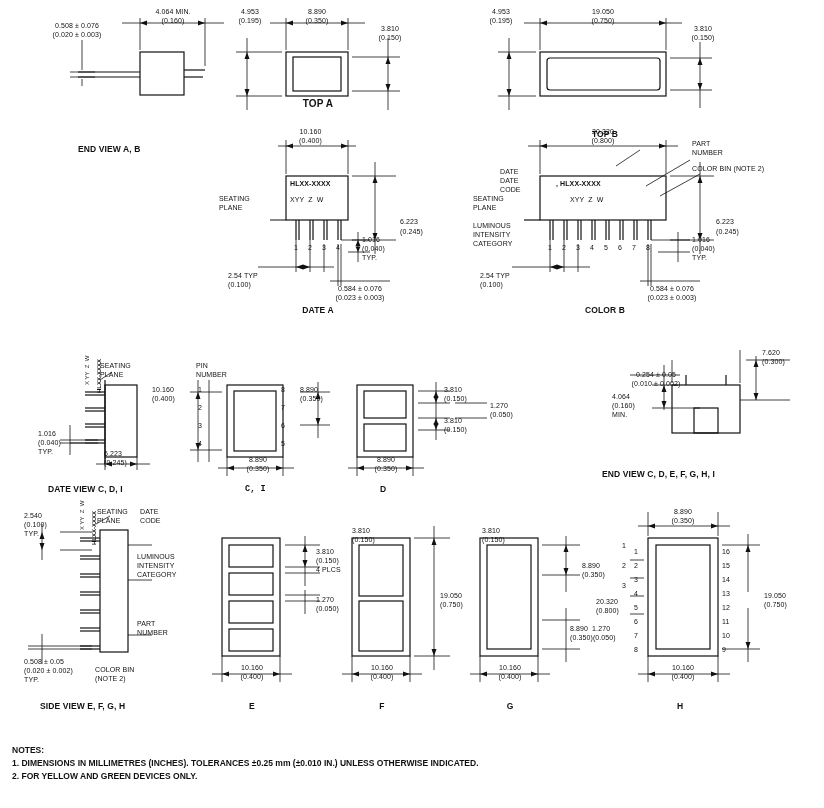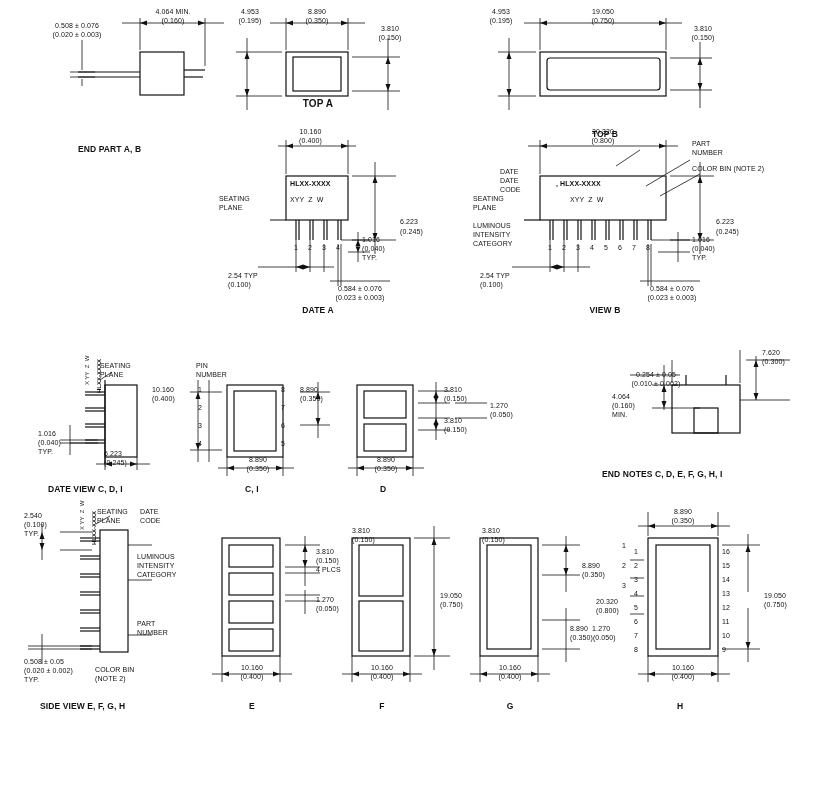--- a/index.html
+++ b/index.html
@@ -423,21 +423,21 @@
 <div class="t c" style="left:456px;top:17px;width:90px;">(0.195)</div>
 
 <div class="t c" style="left:558px;top:8px;width:90px;">19.050</div>
 <div class="t c" style="left:558px;top:17px;width:90px;">(0.750)</div>
 
 <div class="t c" style="left:668px;top:25px;width:70px;">3.810</div>
 <div class="t c" style="left:668px;top:34px;width:70px;">(0.150)</div>
 
 <div class="t tb c" style="left:278px;top:100px;width:80px;font-size:10px;">TOP A</div>
 <div class="t tb c" style="left:565px;top:100px;width:80px;font-size:8.5px;margin-top:30px;">TOP B</div>
-<div class="t tb" style="left:78px;top:145px;font-size:8.5px;">END PART A, B</div>
+<div class="t tb" style="left:78px;top:145px;font-size:8.5px;">END VIEW A, B</div>
 
 <div class="t c" style="left:258px;top:128px;width:105px;">10.160</div>
 <div class="t c" style="left:258px;top:137px;width:105px;">(0.400)</div>
 
 <div class="t c" style="left:528px;top:128px;width:150px;">20.320</div>
 <div class="t c" style="left:528px;top:137px;width:150px;">(0.800)</div>
 
 <div class="t" style="left:219px;top:195px;"><span>SEATING</span></div>
 <div class="t" style="left:219px;top:204px;"><span>PLANE</span></div>
 
@@ -496,21 +496,21 @@
 <div class="t" style="left:480px;top:272px;">2.54 TYP</div>
 <div class="t" style="left:480px;top:281px;">(0.100)</div>
 
 <div class="t c" style="left:300px;top:285px;width:120px;">0.584 ± 0.076</div>
 <div class="t c" style="left:300px;top:294px;width:120px;">(0.023 ± 0.003)</div>
 
 <div class="t c" style="left:612px;top:285px;width:120px;">0.584 ± 0.076</div>
 <div class="t c" style="left:612px;top:294px;width:120px;">(0.023 ± 0.003)</div>
 
 <div class="t tb c" style="left:278px;top:306px;width:80px;font-size:8.5px;">DATE A</div>
-<div class="t tb c" style="left:565px;top:306px;width:80px;font-size:8.5px;">VIEW B</div>
+<div class="t tb c" style="left:565px;top:306px;width:80px;font-size:8.5px;">COLOR B</div>
 
 <div class="t" style="left:100px;top:362px;">SEATING</div>
 <div class="t" style="left:100px;top:371px;">PLANE</div>
 
 <div class="t" style="left:196px;top:362px;">PIN</div>
 <div class="t" style="left:196px;top:371px;">NUMBER</div>
 
 <div class="t" style="left:198px;top:386px;">1</div>
 <div class="t" style="left:198px;top:404px;">2</div>
 <div class="t" style="left:198px;top:422px;">3</div>
@@ -541,33 +541,33 @@
 <div class="t" style="left:104px;top:450px;">6.223</div>
 <div class="t" style="left:104px;top:459px;">(0.245)</div>
 
 <div class="t c" style="left:212px;top:456px;width:92px;">8.890</div>
 <div class="t c" style="left:212px;top:465px;width:92px;">(0.350)</div>
 
 <div class="t c" style="left:340px;top:456px;width:92px;">8.890</div>
 <div class="t c" style="left:340px;top:465px;width:92px;">(0.350)</div>
 
 <div class="t tb" style="left:48px;top:485px;font-size:8.5px;">DATE VIEW C, D, I</div>
-<div class="t tb" style="left:245px;top:485px;font-size:8.5px;">C, I</div>
+<div class="t tb" style="left:245px;top:485px;font-size:8.5px;font-family:Liberation Mono, monospace;">C, I</div>
 <div class="t tb" style="left:380px;top:485px;font-size:8.5px;">D</div>
 
 <div class="t c" style="left:596px;top:371px;width:120px;">0.254 ± 0.05</div>
 <div class="t c" style="left:596px;top:380px;width:120px;">(0.010 ± 0.002)</div>
 <div class="t" style="left:612px;top:393px;">4.064</div>
 <div class="t" style="left:612px;top:402px;">(0.160)</div>
 <div class="t" style="left:612px;top:411px;">MIN.</div>
 
 <div class="t" style="left:762px;top:349px;">7.620</div>
 <div class="t" style="left:762px;top:358px;">(0.300)</div>
 
-<div class="t tb" style="left:602px;top:470px;font-size:8.5px;">END NOTES C, D, E, F, G, H, I</div>
+<div class="t tb" style="left:602px;top:470px;font-size:8.5px;">END VIEW C, D, E, F, G, H, I</div>
 
 <div class="t" style="left:24px;top:512px;">2.540</div>
 <div class="t" style="left:24px;top:521px;">(0.100)</div>
 <div class="t" style="left:24px;top:530px;">TYP.</div>
 
 <div class="t" style="left:97px;top:508px;">SEATING</div>
 <div class="t" style="left:97px;top:517px;">PLANE</div>
 <div class="t" style="left:140px;top:508px;">DATE</div>
 <div class="t" style="left:140px;top:517px;">CODE</div>
 
@@ -647,14 +647,19 @@
 <div class="t" style="left:722px;top:590px;">13</div>
 <div class="t" style="left:722px;top:604px;">12</div>
 <div class="t" style="left:722px;top:618px;">11</div>
 <div class="t" style="left:722px;top:632px;">10</div>
 <div class="t" style="left:722px;top:646px;">9</div>
 
 <div class="t" style="left:622px;top:542px;">1</div>
 <div class="t" style="left:622px;top:562px;">2</div>
 <div class="t" style="left:622px;top:582px;">3</div>
 
-
+<div class="notes">
+  <div>NOTES:</div>
+  <div>1. DIMENSIONS IN MILLIMETRES (INCHES). TOLERANCES ±0.25 mm (±0.010 IN.) UNLESS OTHERWISE INDICATED.</div>
+  <div>2. FOR YELLOW AND GREEN DEVICES ONLY.</div>
 </div>
 
+</div>
+
 </body></html>

